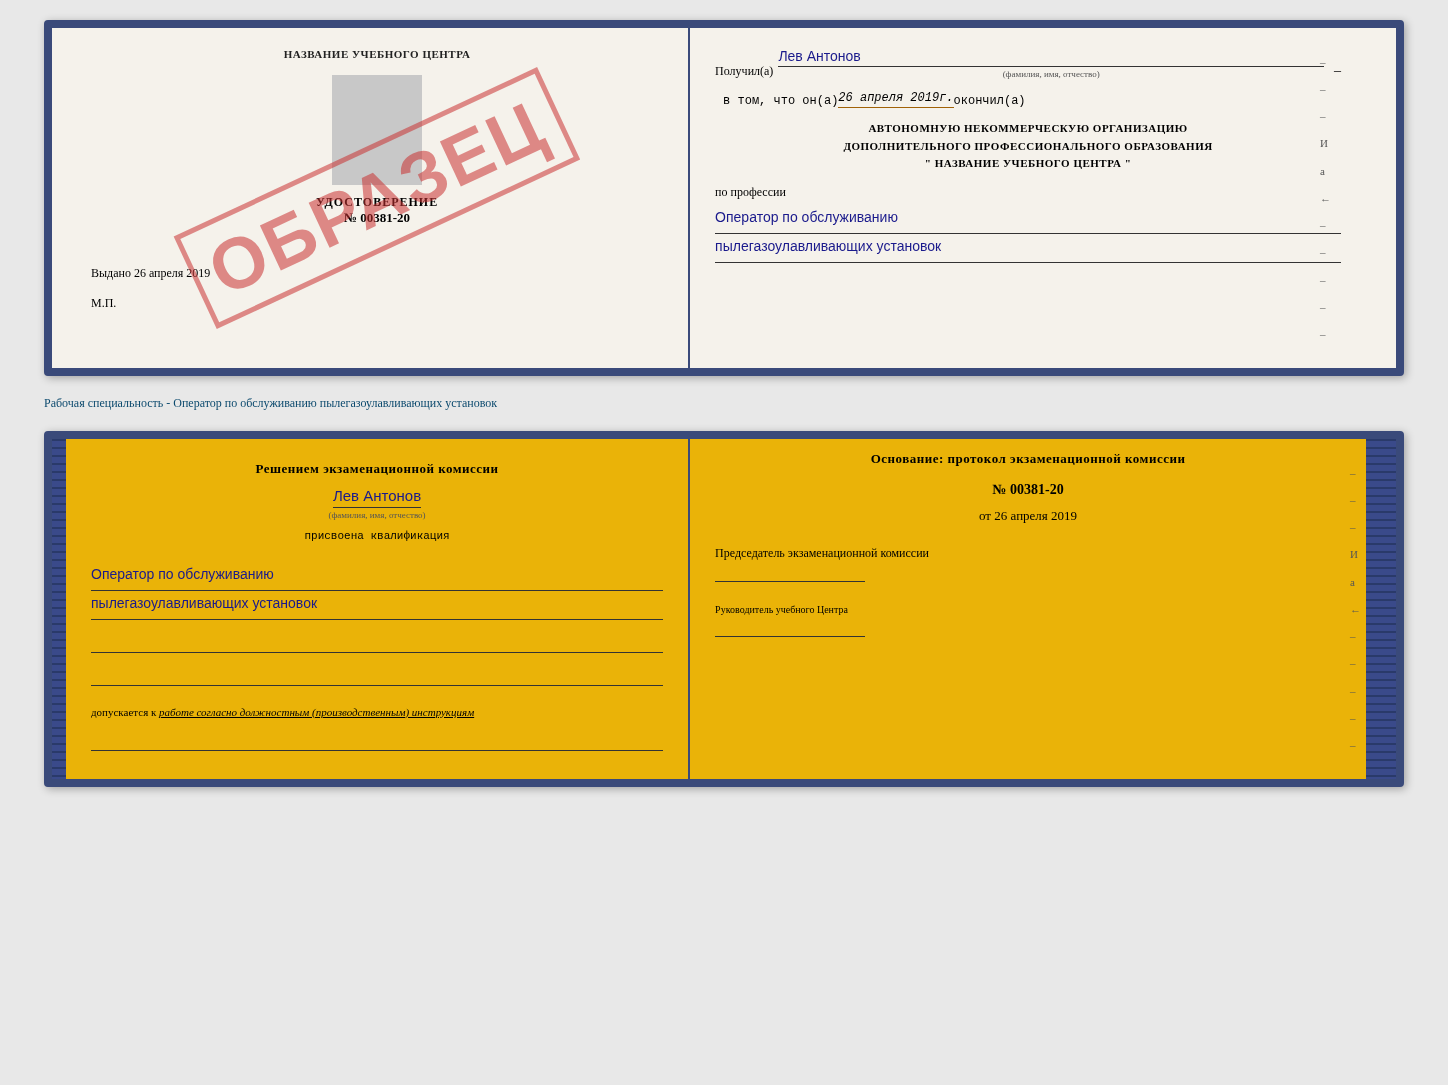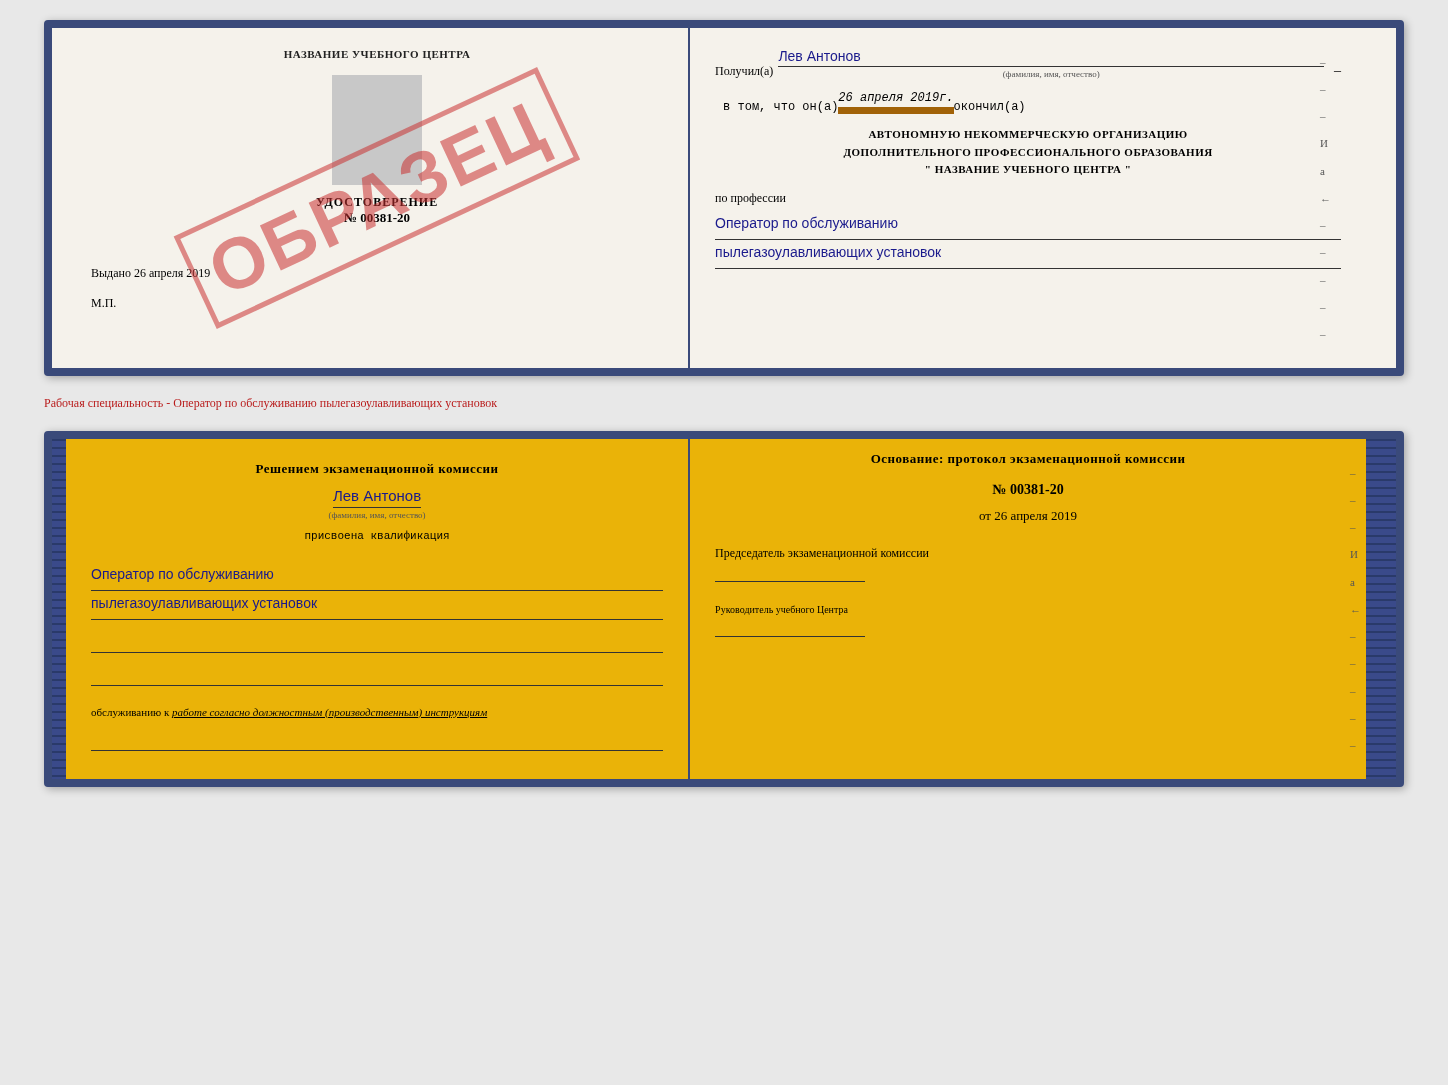--- a/index.html
+++ b/index.html
@@ -165,21 +165,21 @@
     .date-line {
       margin: 12px 8px;
       font-size: 12px;
       display: flex;
       align-items: flex-end;
       font-family: Liberation Mono, monospace;
     }
 
     .date-value {
       font-style: italic;
-      border-bottom: 7px solid #a16207;
+      border-bottom: 1px solid #a16207;
       padding-bottom: 2px;
       font-size: 12px;
     }
 
     .org-block {
       margin: 10px 0;
       text-align: center;
       font-size: 11px;
       text-transform: uppercase;
       line-height: 1.6;
@@ -216,21 +216,21 @@
       justify-content: space-around;
       font-size: 11px;
       color: #555;
       padding: 20px 0;
     }
 
     
     .middle-text {
       text-align: left;
       font-size: 12px;
-      color: #b91c1c;
+      color: #0c4a6e;
       padding: 8px 0;
     }
 
     
     .bottom-book {
       display: flex;
       width: 100%;
       background: #eab308;
       border: 8px solid #3a4a7a;
       border-radius: 4px;
@@ -444,21 +444,21 @@
 
       <div>
         <span class="qualification-text">Оператор по обслуживанию</span>
         <span class="qualification-text">пылегазоулавливающих установок</span>
       </div>
 
       <div class="signature-line"></div>
       <div class="signature-line"></div>
 
       <div class="допускается-block">
-        <span>обслуживанию к</span>
+        <span>допускается к</span>
         <span class="допускается-italic">работе согласно должностным (производственным) инструкциям</span>
       </div>
 
       <div class="signature-line"></div>
     </div>
 
     <div class="bottom-right">
       <div class="osnov-text">Основание: протокол экзаменационной комиссии</div>
 
       <div class="protocol-number">№  00381-20</div>

